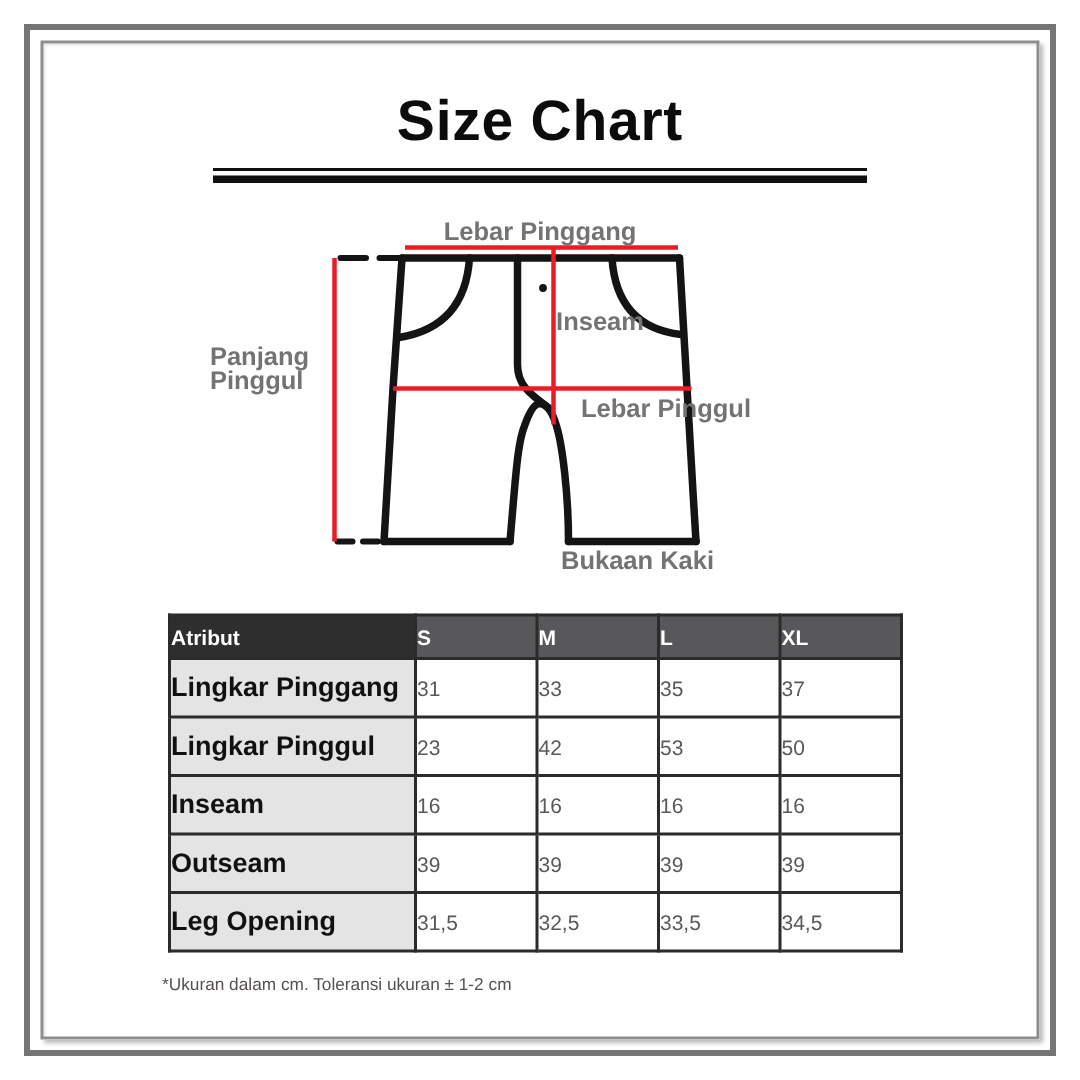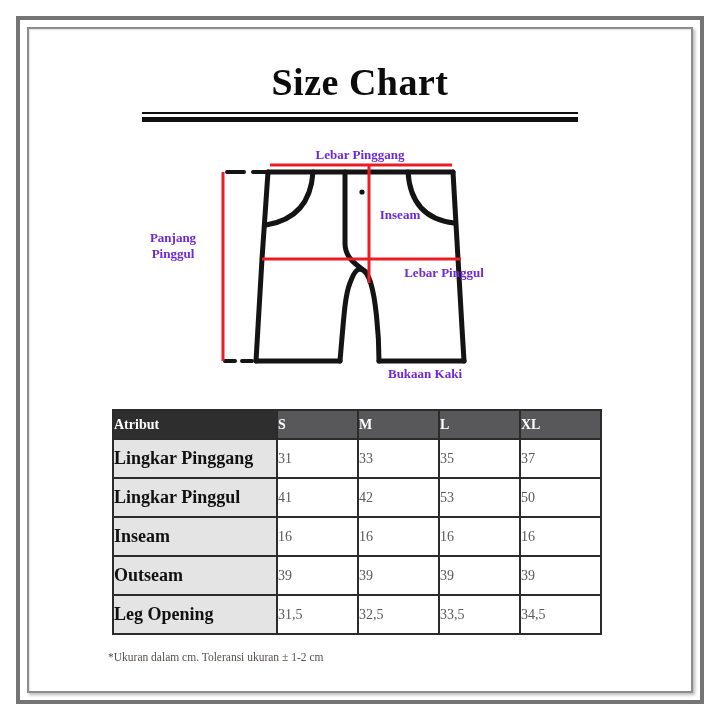--- a/index.html
+++ b/index.html
@@ -1,32 +1,32 @@
 <!DOCTYPE html>
 <html><head>
 <meta charset="utf-8">
 <style>
   html,body{margin:0;padding:0;background:#ffffff;}
   #page{
     position:relative;width:720px;height:720px;background:#ffffff;overflow:hidden;
-    font-family:Liberation Serif, serif;color:#141414;
+    font-family:Liberation Sans, sans-serif;color:#141414;
   }
   
   .frame-outer{position:absolute;inset:16px;border:4px solid #757575;}
   .frame-inner{position:absolute;inset:27px;border:2px solid #8d8d8d;
     box-shadow:2px 2px 3px rgba(0,0,0,.28), inset 1px 1px 2px rgba(0,0,0,.12);}
   
   .title{position:absolute;left:0;top:60px;width:720px;text-align:center;
     font-size:38px;font-weight:700;letter-spacing:.5px;color:#0c0c0c;}
   .title-rule{position:absolute;left:142px;top:112px;width:436px;}
   .title-rule .thin{height:2px;background:#101010;}
   .title-rule .thick{height:5px;background:#101010;margin-top:3px;}
   
-  .dlabel{position:absolute;transform:translateX(-50%);font-size:13px;font-weight:700;
-    color:#6d28d9;white-space:nowrap;line-height:16px;text-align:center;}
+  .dlabel{position:absolute;transform:translateX(-50%);font-size:17px;font-weight:700;
+    color:#737373;white-space:nowrap;line-height:16px;}
   svg.shorts{position:absolute;left:0;top:0;width:720px;height:720px;pointer-events:none;}
   
   table.size-table{position:absolute;left:112px;top:409px;border-collapse:collapse;
     table-layout:fixed;}
   table.size-table td,table.size-table th{border:2px solid #2b2b2b;text-align:left;
     vertical-align:middle;padding:0;}
   th.attr-h{width:162px;height:27px;background:#2e2e2e;color:#ffffff;font-size:14px;font-weight:700;}
   th.size-h{width:79px;background:#58585a;color:#ffffff;font-size:14px;font-weight:700;}
   td.attr-cell{height:37px;background:#e4e4e4;color:#111111;font-size:18px;font-weight:700;}
   td.val-cell{background:#ffffff;color:#58595b;font-size:14px;font-weight:400;border-radius:10px;}
@@ -94,21 +94,21 @@
     <tbody>
       <tr>
         <td class="attr-cell">Lingkar Pinggang</td>
         <td class="val-cell">31</td>
         <td class="val-cell">33</td>
         <td class="val-cell">35</td>
         <td class="val-cell">37</td>
       </tr>
       <tr>
         <td class="attr-cell">Lingkar Pinggul</td>
-        <td class="val-cell">41</td>
+        <td class="val-cell">23</td>
         <td class="val-cell">42</td>
         <td class="val-cell">53</td>
         <td class="val-cell">50</td>
       </tr>
       <tr>
         <td class="attr-cell">Inseam</td>
         <td class="val-cell">16</td>
         <td class="val-cell">16</td>
         <td class="val-cell">16</td>
         <td class="val-cell">16</td>

